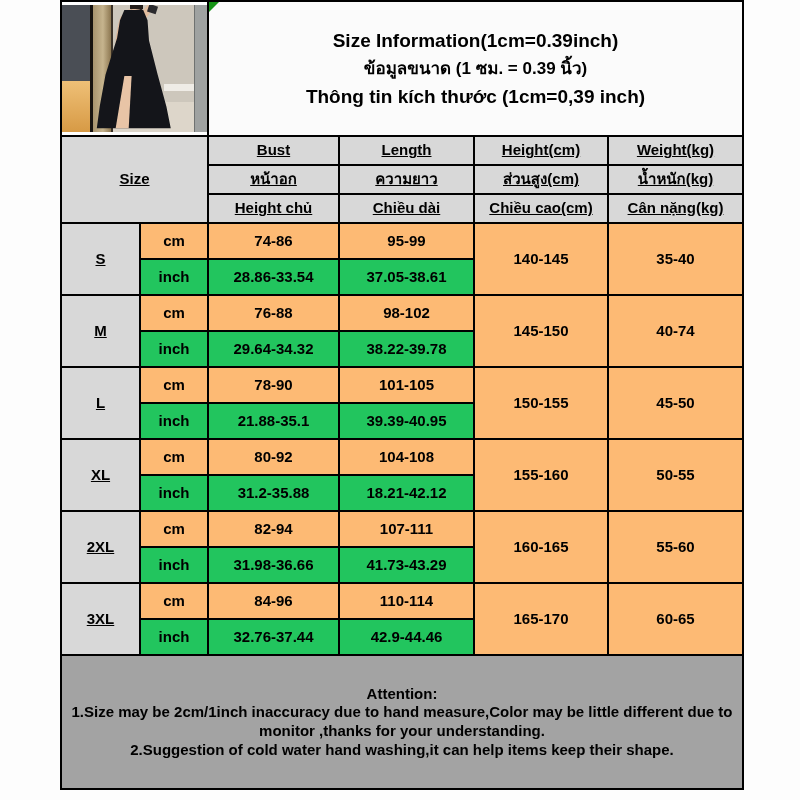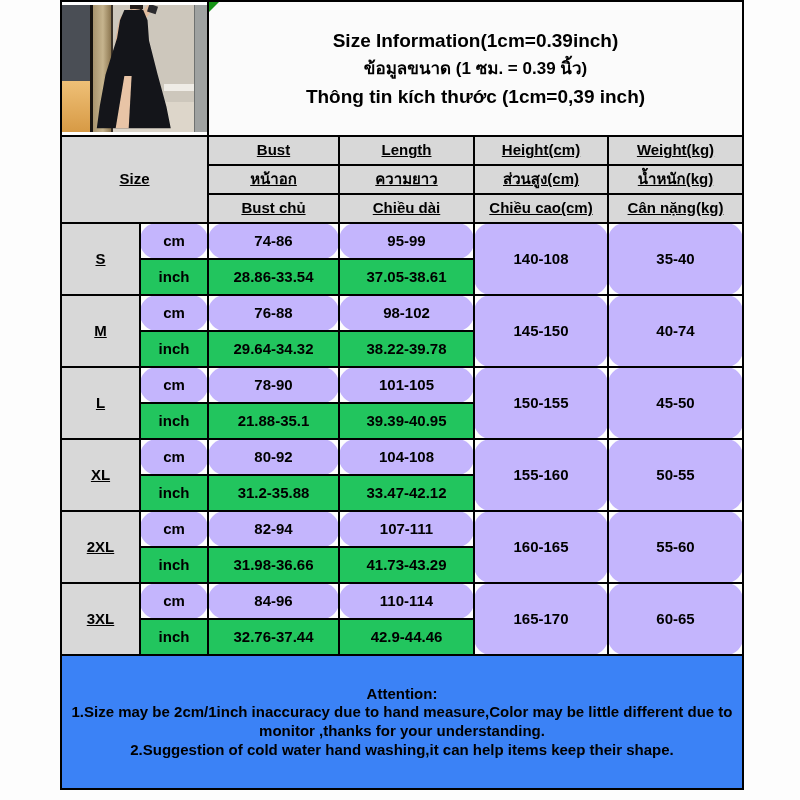--- a/index.html
+++ b/index.html
@@ -16,39 +16,39 @@
     text-align:center;vertical-align:middle;
     font-weight:bold;font-size:15px;line-height:1.25;
     padding:0;overflow:hidden;
   }
   .r-top td{height:133px;}
   .r-head td{height:27px;}
   .r-sub td{height:34px;}
   .r-att td{height:132px;}
 
   .bg-gray{background:#d8d8d8;text-decoration:underline;}
-  .bg-light{background:#c4b5fd;border-radius:17px;}
+  .bg-light{background:#fdba74;}
   .bg-white{background:#22c55e;}
 
   
   td.title-cell{background:#fbfbfb;position:relative;}
   .title-en,.title-vi{font-size:19px;font-weight:bold;line-height:28px;}
   .title-th{font-size:17px;font-weight:bold;line-height:28px;}
   .corner-flag{
     position:absolute;left:0;top:0;width:0;height:0;
     border-top:10px solid #169416;border-right:10px solid transparent;
   }
 
   
   .size-head{font-size:19px;}
   .size-letter{font-size:16px;}
 
   
   td.attention-cell{
-    background:#3b82f6;text-align:left;vertical-align:top;
+    background:#a3a3a3;text-align:left;vertical-align:top;
     font-weight:normal;font-size:15.5px;line-height:23px;
     padding:3px 8px 0 6px;
   }
 
   
   td.photo-cell{background:#fff;padding:3px;}
   .photo{position:relative;width:100%;height:127px;overflow:hidden;background:#cdc7bc;}
   .photo *{position:absolute;}
   .pv-leftwall{left:0;top:0;width:19%;height:60%;background:#4a4e55;}
   .pv-leftfloor{left:0;top:60%;width:19%;height:40%;background:linear-gradient(180deg,#efc077,#d79a45);}
@@ -118,32 +118,32 @@
     <td class="bg-gray">Height(cm)</td>
     <td class="bg-gray">Weight(kg)</td>
   </tr>
   <tr class="r-head">
     <td class="bg-gray">หน้าอก</td>
     <td class="bg-gray">ความยาว</td>
     <td class="bg-gray">ส่วนสูง(cm)</td>
     <td class="bg-gray">น้ำหนัก(kg)</td>
   </tr>
   <tr class="r-head">
-    <td class="bg-gray">Bust chủ</td>
+    <td class="bg-gray">Height chủ</td>
     <td class="bg-gray">Chiều dài</td>
     <td class="bg-gray">Chiều cao(cm)</td>
     <td class="bg-gray">Cân nặng(kg)</td>
   </tr>
 
   <tr class="r-sub">
     <td class="bg-gray size-letter" rowspan="2">S</td>
     <td class="bg-light">cm</td>
     <td class="bg-light">74-86</td>
     <td class="bg-light">95-99</td>
-    <td class="bg-light" rowspan="2">140-108</td>
+    <td class="bg-light" rowspan="2">140-145</td>
     <td class="bg-light" rowspan="2">35-40</td>
   </tr>
   <tr class="r-sub">
     <td class="bg-white">inch</td>
     <td class="bg-white">28.86-33.54</td>
     <td class="bg-white">37.05-38.61</td>
   </tr>
 
   <tr class="r-sub">
     <td class="bg-gray size-letter" rowspan="2">M</td>
@@ -177,21 +177,21 @@
     <td class="bg-gray size-letter" rowspan="2">XL</td>
     <td class="bg-light">cm</td>
     <td class="bg-light">80-92</td>
     <td class="bg-light">104-108</td>
     <td class="bg-light" rowspan="2">155-160</td>
     <td class="bg-light" rowspan="2">50-55</td>
   </tr>
   <tr class="r-sub">
     <td class="bg-white">inch</td>
     <td class="bg-white">31.2-35.88</td>
-    <td class="bg-white">33.47-42.12</td>
+    <td class="bg-white">18.21-42.12</td>
   </tr>
 
   <tr class="r-sub">
     <td class="bg-gray size-letter" rowspan="2">2XL</td>
     <td class="bg-light">cm</td>
     <td class="bg-light">82-94</td>
     <td class="bg-light">107-111</td>
     <td class="bg-light" rowspan="2">160-165</td>
     <td class="bg-light" rowspan="2">55-60</td>
   </tr>

